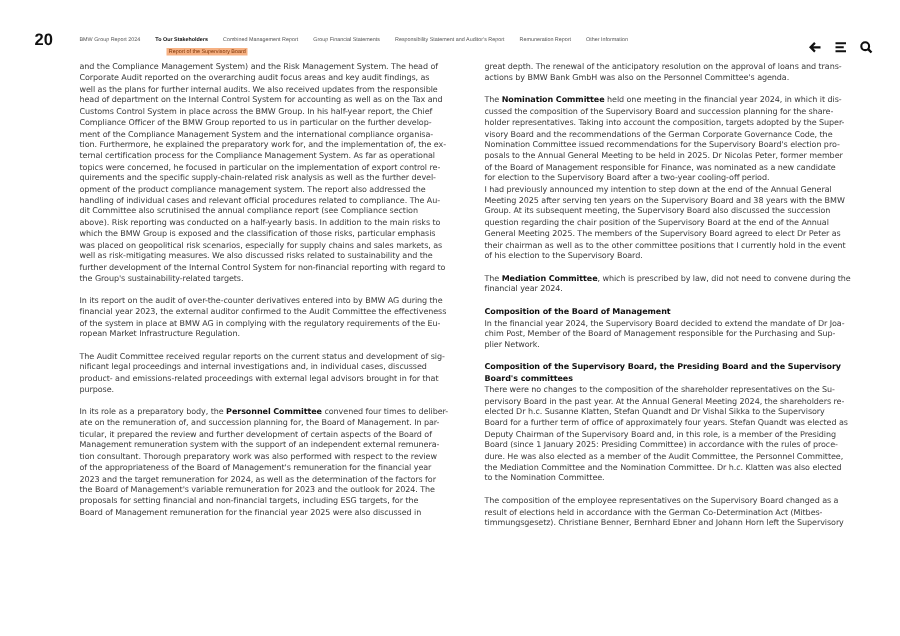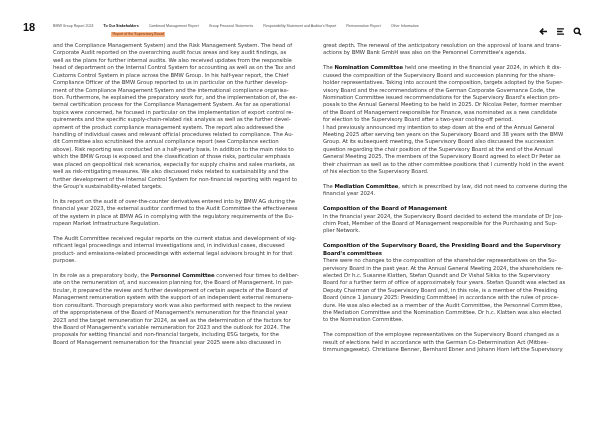--- a/index.html
+++ b/index.html
@@ -49,21 +49,21 @@
     .col.right { left: 323px; width: 250px; }
     .col p { margin: 0 0 7.4px 0; text-align: left; }
     .col h4 { margin: 0; font-size: 5.35px; font-weight: bold; color: #111; }
     .col b { color: #111; }
     .ln { display: block; white-space: nowrap; }
   </style>
 </head>
 <body>
 
 <div class="header">
-  <span class="page-num">18</span>
+  <span class="page-num">20</span>
   <div class="nav">
     <span class="nav-item">BMW Group Report 2024</span>
     <span class="nav-item active">To Our Stakeholders</span>
     <span class="nav-item">Combined Management Report</span>
     <span class="nav-item">Group Financial Statements</span>
     <span class="nav-item">Responsibility Statement and Auditor's Report</span>
     <span class="nav-item">Remuneration Report</span>
     <span class="nav-item">Other Information</span>
   </div>
   <span class="sub-nav">Report of the Supervisory Board</span>

